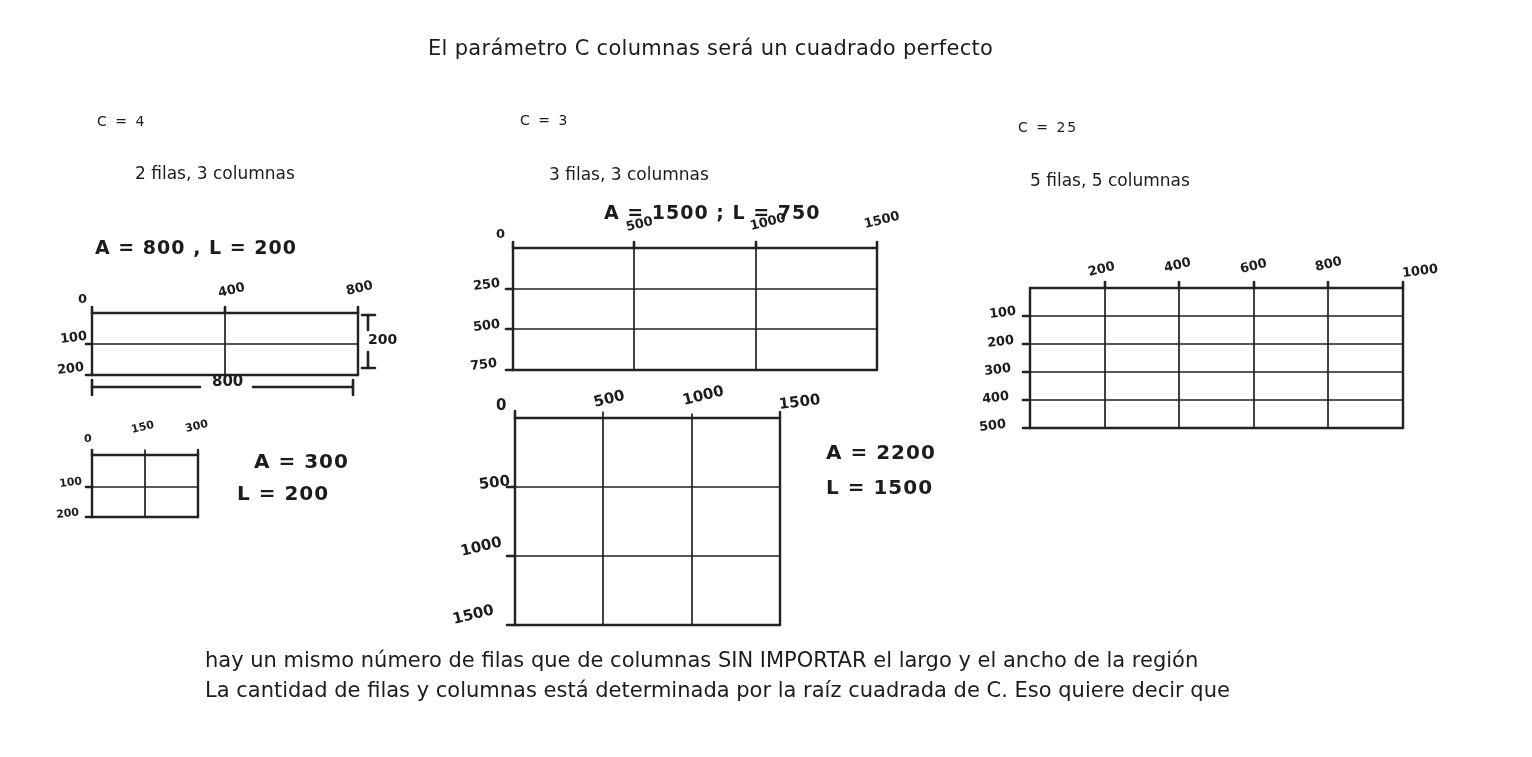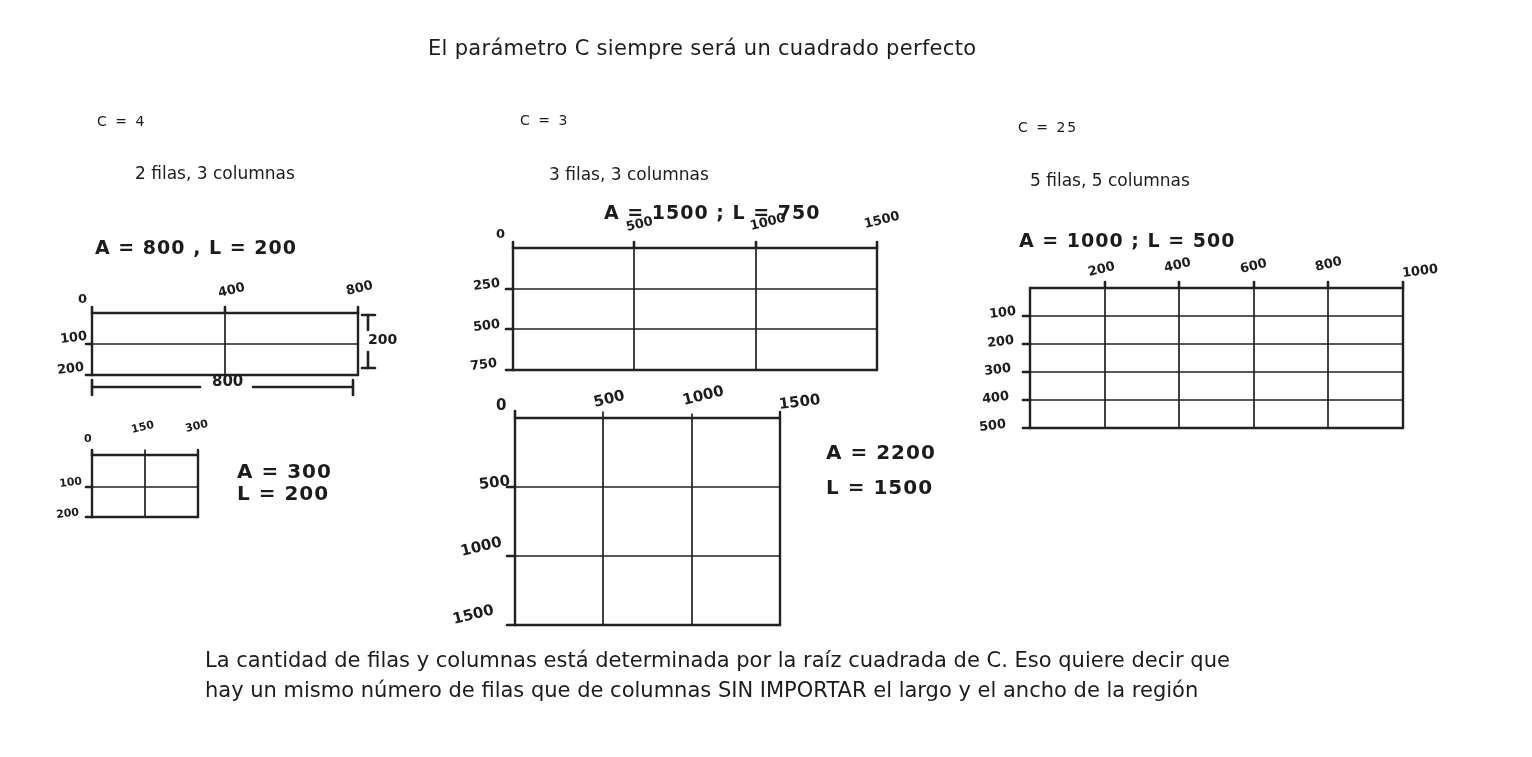--- a/index.html
+++ b/index.html
@@ -28,21 +28,21 @@
   svg line { stroke:#222222; stroke-linecap:round; }
   .thick { stroke-width:2.4px; }
   .thin  { stroke-width:1.7px; }
   .tick  { stroke-width:2.6px; }
 </style>
 </head>
 <body>
 
 <div class="canvas">
 
-  <div class="lbl title" style="left:428px; top:36px;">El parámetro C siempre será un cuadrado perfecto</div>
+  <div class="lbl title" style="left:428px; top:36px;">El parámetro C columnas será un cuadrado perfecto</div>
 
   <div class="lbl clabel" style="left:97px; top:113px;">C = 4</div>
   <div class="lbl dims" style="left:135px; top:163px;">2 filas, 3 columnas</div>
   <div class="lbl params" style="left:95px; top:236px;">A = 800 ,   L = 200</div>
 
   <svg style="left:85px; top:300px;" width="320" height="105">
     <line class="thick" x1="7" y1="13" x2="273" y2="13"></line>
     <line class="thin" x1="7" y1="44" x2="273" y2="44"></line>
     <line class="thick" x1="7" y1="75" x2="273" y2="75"></line>
     <line class="thick" x1="7" y1="13" x2="7" y2="75"></line>
@@ -81,21 +81,21 @@
     <line class="thick" x1="113" y1="2" x2="113" y2="69"></line>
     <line class="tick" x1="7" y1="2" x2="7" y2="7"></line>
     <line class="tick" x1="1" y1="39" x2="7" y2="39"></line>
     <line class="tick" x1="1" y1="69" x2="7" y2="69"></line>
   </svg>
   <div class="lbl axis-sm" style="left:84px; top:432px;">0</div>
   <div class="lbl axis-sm slant" style="left:133px; top:423px;">150</div>
   <div class="lbl axis-sm slant" style="left:187px; top:422px;">300</div>
   <div class="lbl axis-sm slant-sm" style="left:60px; top:477px;">100</div>
   <div class="lbl axis-sm slant-sm" style="left:57px; top:508px;">200</div>
-  <div class="lbl annot" style="left:237px; top:449px;margin-top:10px;">A = 300</div>
+  <div class="lbl annot" style="left:254px; top:449px;">A = 300</div>
   <div class="lbl annot" style="left:237px; top:481px;">L = 200</div>
 
   <div class="lbl clabel" style="left:520px; top:112px;">C = 3</div>
   <div class="lbl dims" style="left:549px; top:164px;">3 filas, 3 columnas</div>
   <div class="lbl params" style="left:560px; top:201px;margin-left:44px;">A = 1500 ;   L = 750</div>
 
   <svg style="left:505px; top:240px;" width="390" height="140">
     <line class="thick" x1="8" y1="8" x2="372" y2="8"></line>
     <line class="thin" x1="8" y1="49" x2="372" y2="49"></line>
     <line class="thin" x1="8" y1="89" x2="372" y2="89"></line>
@@ -139,21 +139,20 @@
   <div class="lbl axis-md slant" style="left:685px; top:391px;">1000</div>
   <div class="lbl axis-md slant-sm" style="left:780px; top:395px;">1500</div>
   <div class="lbl axis-md slant-sm" style="left:480px; top:475px;">500</div>
   <div class="lbl axis-md slant" style="left:463px; top:542px;">1000</div>
   <div class="lbl axis-md slant" style="left:455px; top:610px;">1500</div>
   <div class="lbl annot" style="left:826px; top:440px;">A = 2200</div>
   <div class="lbl annot" style="left:826px; top:475px;">L = 1500</div>
 
   <div class="lbl clabel" style="left:1018px; top:119px;">C = 25</div>
   <div class="lbl dims" style="left:1030px; top:170px;">5 filas, 5 columnas</div>
-  <div class="lbl params" style="left:1019px; top:229px;">A = 1000  ;   L = 500</div>
 
   <svg style="left:1020px; top:280px;" width="400" height="158">
     <line class="thick" x1="10" y1="8" x2="383" y2="8"></line>
     <line class="thin" x1="10" y1="36" x2="383" y2="36"></line>
     <line class="thin" x1="10" y1="64" x2="383" y2="64"></line>
     <line class="thin" x1="10" y1="92" x2="383" y2="92"></line>
     <line class="thin" x1="10" y1="120" x2="383" y2="120"></line>
     <line class="thick" x1="10" y1="148" x2="383" y2="148"></line>
     <line class="thick" x1="10" y1="8" x2="10" y2="148"></line>
     <line class="thin" x1="85" y1="8" x2="85" y2="148"></line>
@@ -177,17 +176,17 @@
   <div class="lbl axis slant" style="left:1242px; top:261px;">600</div>
   <div class="lbl axis slant" style="left:1317px; top:259px;">800</div>
   <div class="lbl axis slant-sm" style="left:1403px; top:265px;">1000</div>
   <div class="lbl axis slant-sm" style="left:990px; top:306px;">100</div>
   <div class="lbl axis slant-sm" style="left:988px; top:335px;">200</div>
   <div class="lbl axis slant-sm" style="left:985px; top:363px;">300</div>
   <div class="lbl axis slant-sm" style="left:983px; top:391px;">400</div>
   <div class="lbl axis slant-sm" style="left:980px; top:419px;">500</div>
 
   <div class="lbl footer" style="left:205px; top:645px;">
+    <div>hay un mismo número de filas que de columnas SIN IMPORTAR el largo y el ancho de la región</div>
     <div>La cantidad de filas y columnas está determinada por la raíz cuadrada de C. Eso quiere decir que</div>
-    <div>hay un mismo número de filas que de columnas SIN IMPORTAR el largo y el ancho de la región</div>
   </div>
 
 </div>
 
 </body></html>

